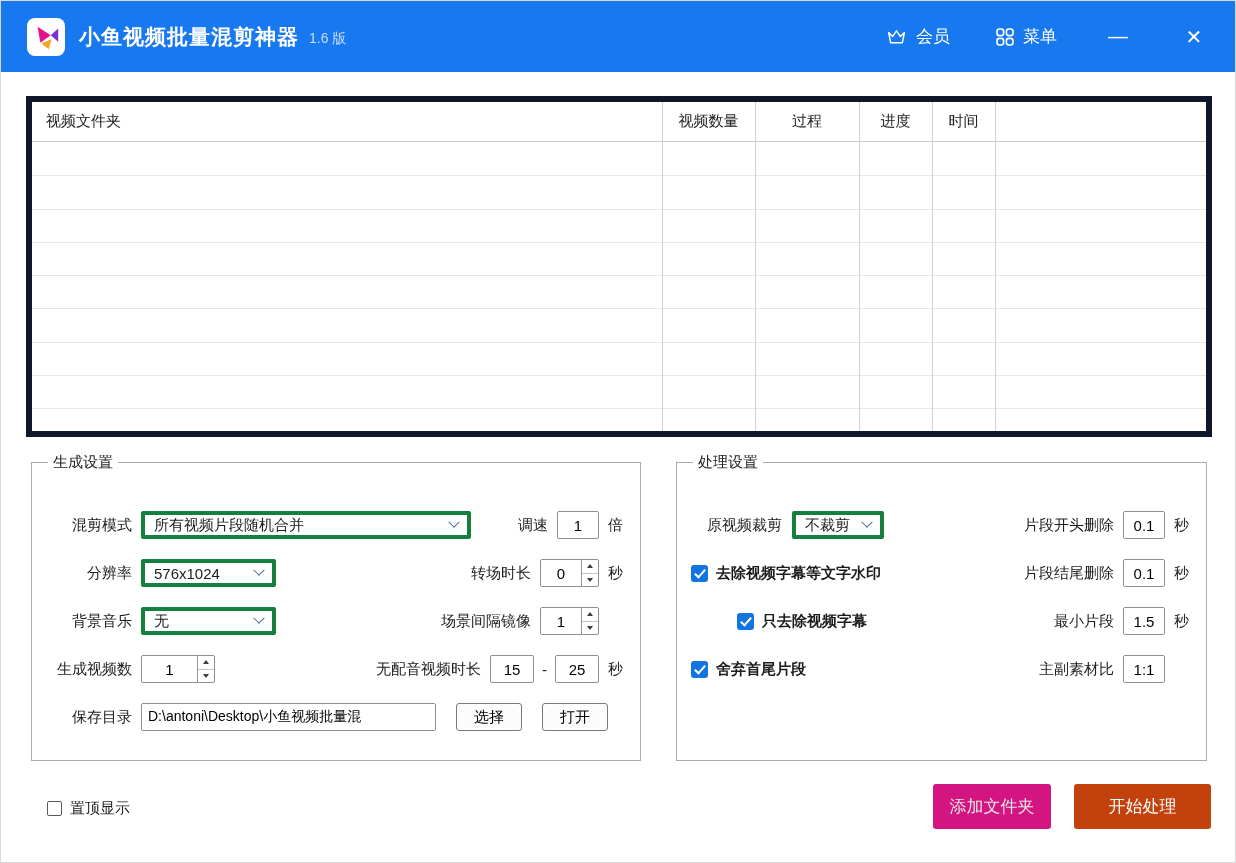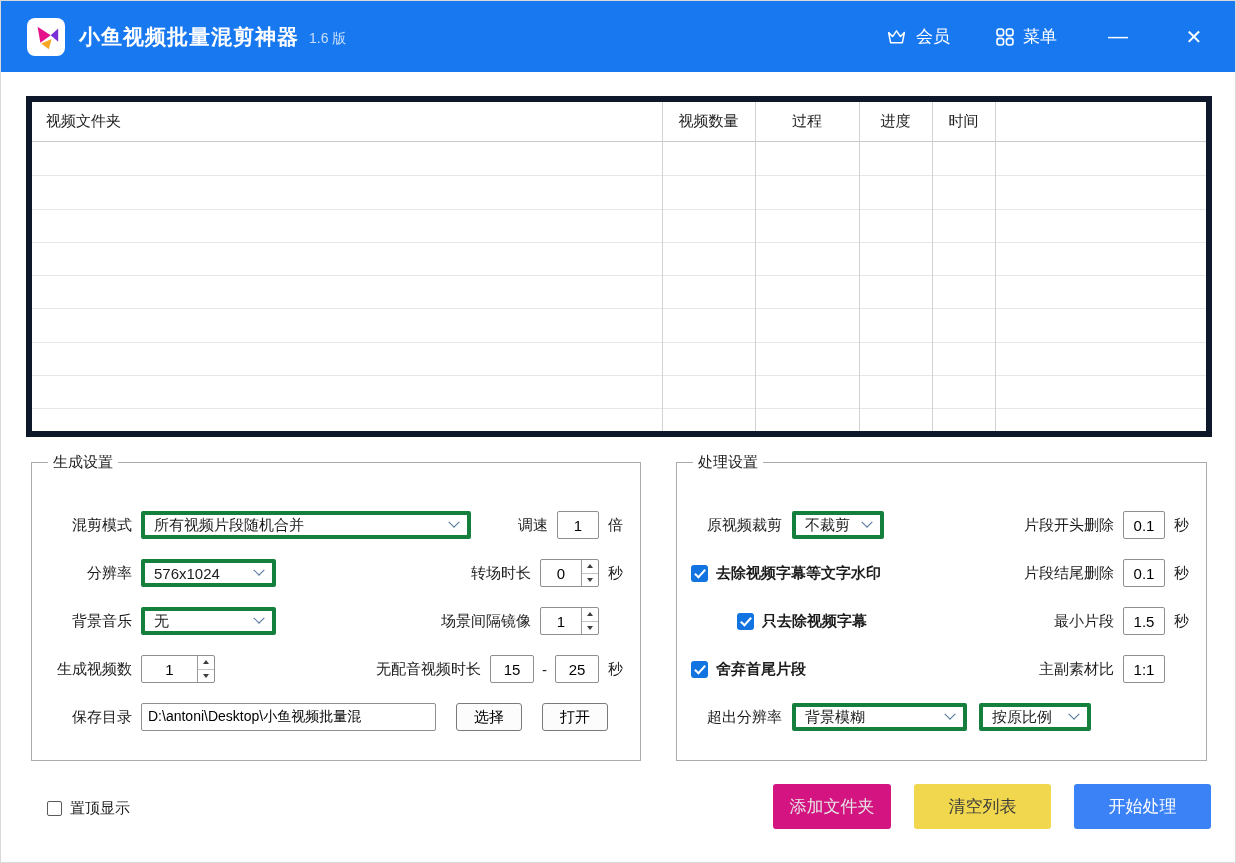--- a/index.html
+++ b/index.html
@@ -69,21 +69,21 @@
   .cb { width: 17px; height: 17px; border-radius: 3px; background: #1274e0; position: relative; flex: none; }
   .cb::after { content: ""; position: absolute; left: 5.5px; top: 2.5px; width: 4px; height: 9px; border-right: 2px solid #fff; border-bottom: 2px solid #fff; transform: rotate(42deg); }
   .cb-off { width: 15px; height: 15px; border: 1px solid #5a5a5a; border-radius: 2px; background: #fff; flex: none; }
 
   
   .pin { position: absolute; left: 46px; top: 798px; display: flex; align-items: center; gap: 8px; font-size: 15px; cursor: pointer; }
   .actions { position: absolute; top: 783px; right: 24px; display: flex; gap: 23px; }
   .btn-lg { height: 45px; border: none; border-radius: 3px; font-size: 17px; font-family: inherit; cursor: pointer; white-space: nowrap; }
   .btn-add   { background: #d41480; color: #e5e5e5; width: 118px; }
   .btn-clear { background: #f0d74d; color: #3c3c3c; width: 137px; }
-  .btn-start { background: #3b82f6; color: #fff; width: 137px; }
+  .btn-start { background: #c2410c; color: #fff; width: 137px; }
 </style>
 </head>
 <body>
 
 <div class="window">
 
   <div class="titlebar">
     <div class="logo">
       <svg width="30" height="30" viewBox="0 0 32 32">
         <polygon points="7,5 21,14 10,22" fill="#e6128c"></polygon>
@@ -267,37 +267,25 @@
         <span class="cb"></span>
         <span class="lbl">舍弃首尾片段</span>
       </label>
       <div class="rgrp">
         <span class="lbl rlbl">主副素材比</span>
         <input class="inp w42" value="1:1" style="">
         <span class="lbl unit"></span>
       </div>
     </div>
 
-    <div class="row pl16">
-      <span class="lbl">超出分辨率</span>
-      <div class="sel w175 ml10">
-        <span>背景模糊</span>
-        <i class="chev"></i>
-      </div>
-      <div class="sel w112 ml12">
-        <span>按原比例</span>
-        <i class="chev"></i>
-      </div>
-    </div>
   </fieldset>
 
   <label class="pin">
     <span class="cb-off"></span>
     <span>置顶显示</span>
   </label>
 
   <div class="actions">
     <button class="btn-lg btn-add">添加文件夹</button>
-    <button class="btn-lg btn-clear">清空列表</button>
     <button class="btn-lg btn-start">开始处理</button>
   </div>
 
 </div>
 
 </body></html>

